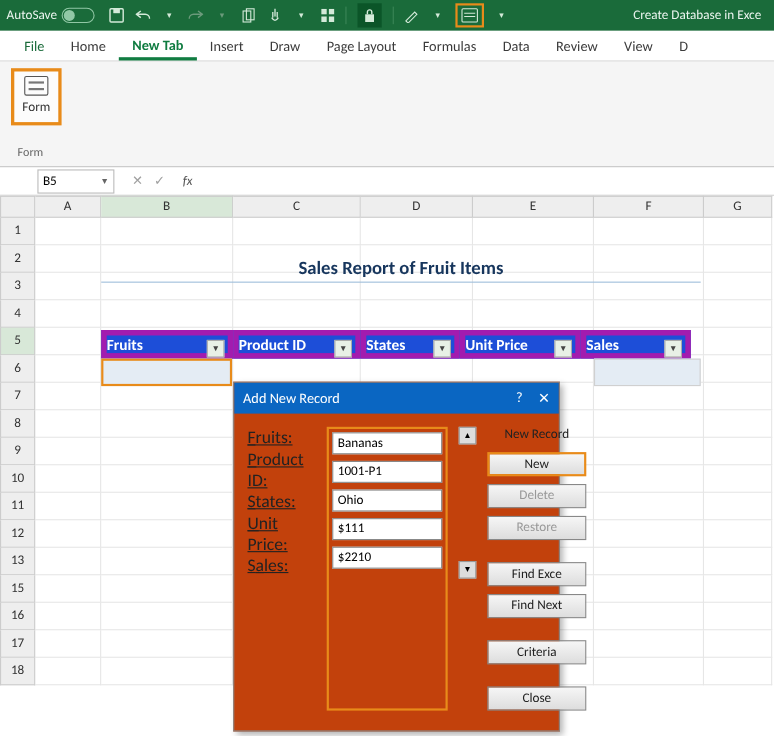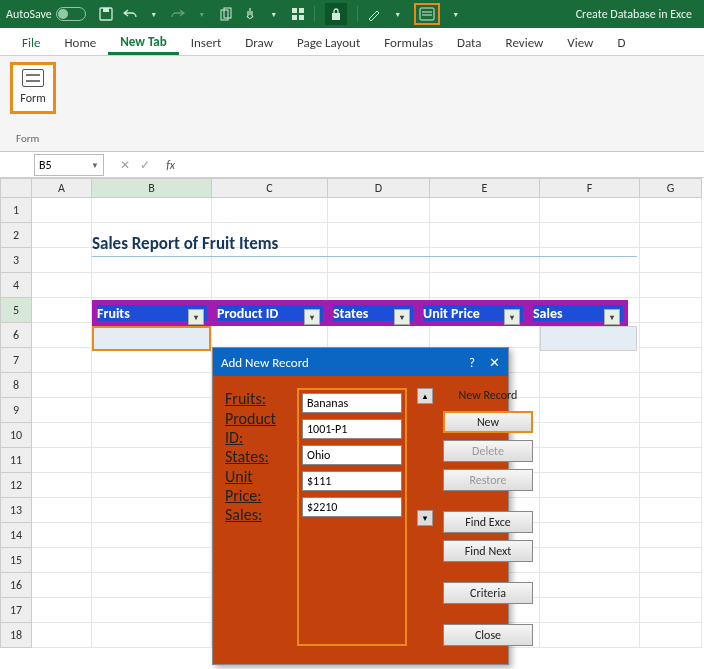--- a/index.html
+++ b/index.html
@@ -46,21 +46,21 @@
 .corner { position:absolute; left:0; top:0; width:32px; height:20px; background:#eee; border:1px solid #ccc; }
 .col-headers { display:flex; margin-left:32px; }
 .col-h { height:20px; background:#eee; border:1px solid #ccc; border-left:none; font-size:12px; color:#333; text-align:center; line-height:18px; }
 .col-h.sel { background:#d8e8d8; }
 .row { display:flex; }
 .row-h { width:32px; background:#eee; border:1px solid #ccc; border-top:none; font-size:12px; text-align:center; line-height:24px; color:#333; }
 .row-h.sel { background:#d8e8d8; }
 .cell { border:1px solid #e6e6e6; border-top:none; border-left:none; height:25px; position:relative; }
 
 
-.title-row { position:absolute; left:92px; top:55px; width:545px; text-align:left; }
+.title-row { position:absolute; left:92px; top:55px; width:545px; text-align:center; }
 .title-text { font-size:17px; font-weight:600; color:#17365d; }
 .title-line { position:absolute; left:92px; top:78px; width:545px; height:1px; background:#9fbedb; }
 
 
 .table-headers { position:absolute; left:92px; top:122px; display:flex; }
 .th { background:#1d4ed8; color:#fff; font-size:14px; font-weight:600; height:26px; display:flex; align-items:center; justify-content:flex-start; border:5px solid #a21caf; position:relative; }
 .th-filter { position:absolute; right:3px; top:4px; width:16px; height:16px; background:#e8f0e6; border:1px solid #aaa; display:flex; align-items:center; justify-content:center; font-size:8px; color:#444; }
 
 
 .sel-cell { position:absolute; left:92px; top:148px; width:119px; height:25px; background:#e4ecf4; border:2.5px solid #e88b1a; }
@@ -333,30 +333,20 @@
         <div class="row-h">13</div>
         <div class="cell" style="width: 60px;"></div>
         <div class="cell" style="width: 120px;"></div>
         <div class="cell" style="width: 116px;"></div>
         <div class="cell" style="width: 102px;"></div>
         <div class="cell" style="width: 110px;"></div>
         <div class="cell" style="width: 100px;"></div>
         <div class="cell" style="width: 62px;"></div>
       </div>
       <div class="row">
-        <div class="row-h">14</div>
-        <div class="cell" style="width: 60px;"></div>
-        <div class="cell" style="width: 120px;"></div>
-        <div class="cell" style="width: 116px;"></div>
-        <div class="cell" style="width: 102px;"></div>
-        <div class="cell" style="width: 110px;"></div>
-        <div class="cell" style="width: 100px;"></div>
-        <div class="cell" style="width: 62px;"></div>
-      </div>
-      <div class="row">
         <div class="row-h">15</div>
         <div class="cell" style="width: 60px;"></div>
         <div class="cell" style="width: 120px;"></div>
         <div class="cell" style="width: 116px;"></div>
         <div class="cell" style="width: 102px;"></div>
         <div class="cell" style="width: 110px;"></div>
         <div class="cell" style="width: 100px;"></div>
         <div class="cell" style="width: 62px;"></div>
       </div>
       <div class="row">

